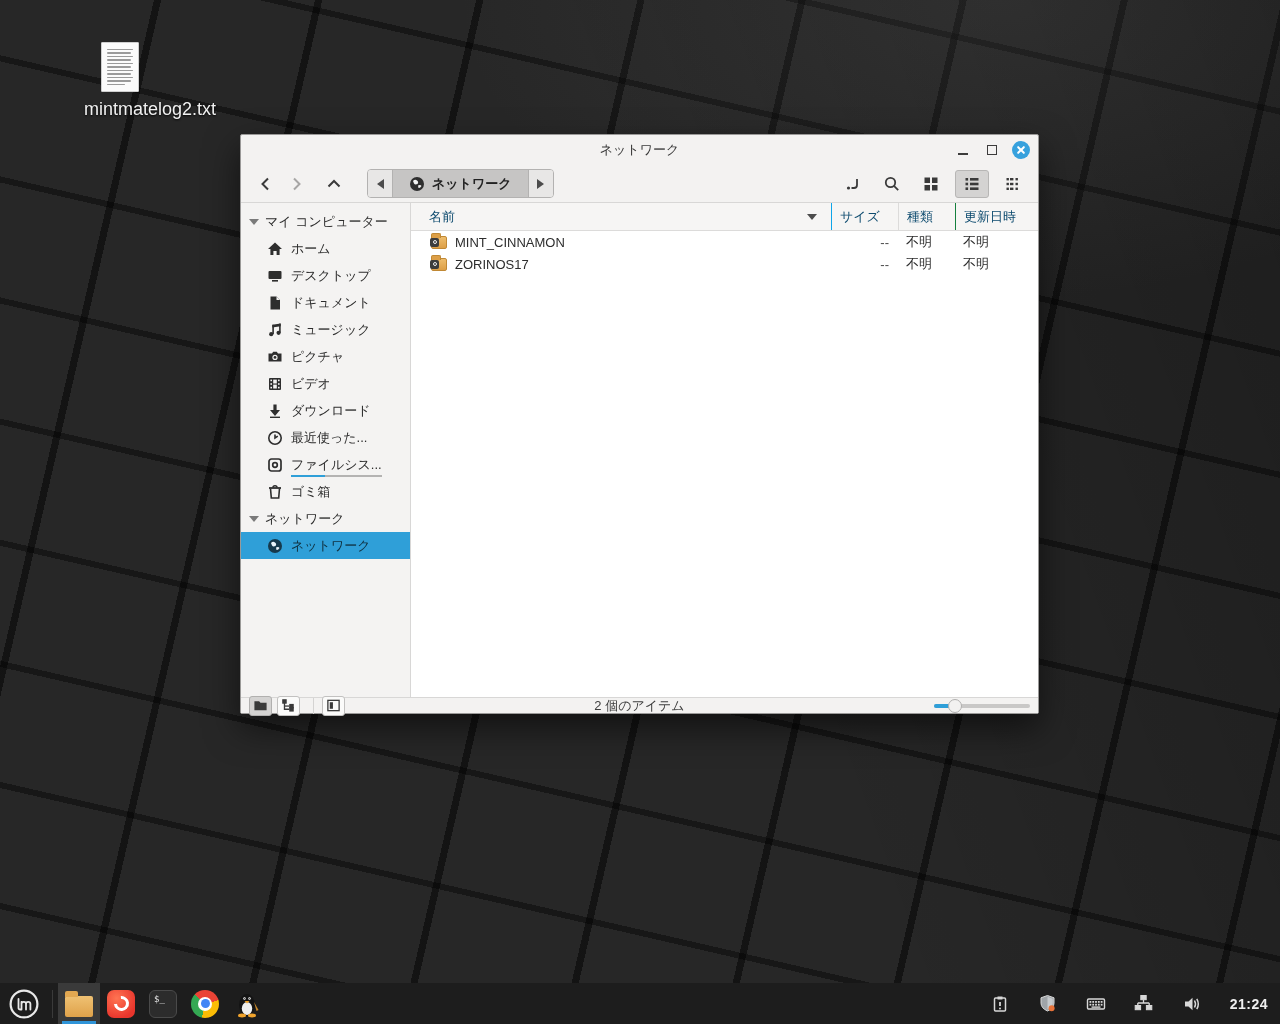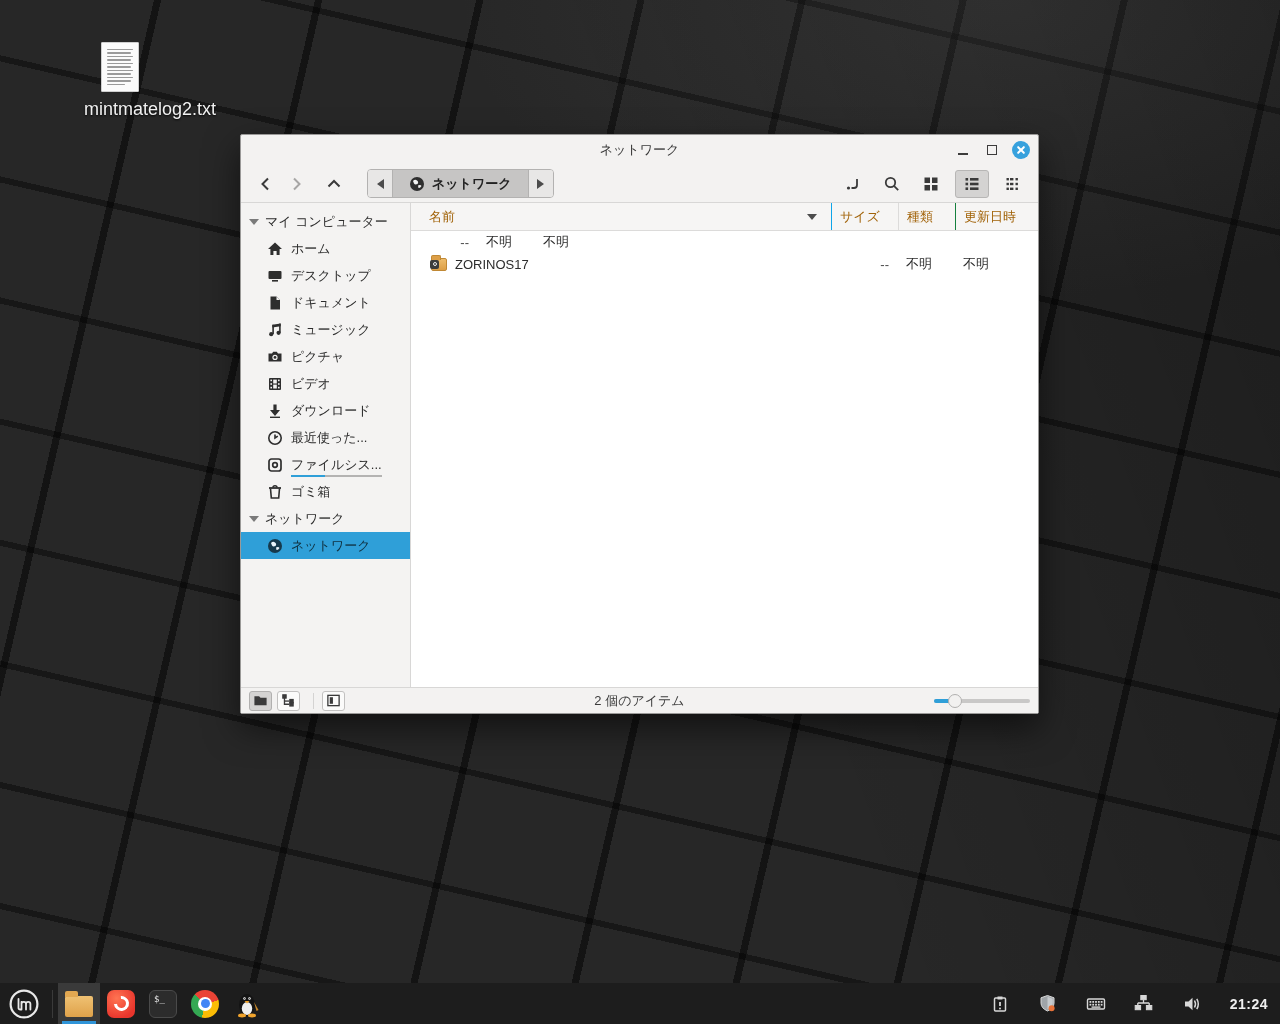--- a/index.html
+++ b/index.html
@@ -56,39 +56,39 @@
   .side-row { height:27px; display:flex; align-items:center; gap:8px; padding-left:26px; color:#2d2d2d; white-space:nowrap; }
   .side-row .sicon { width:16px; height:16px; flex:0 0 16px; color:#2e2e2e; }
   .side-head { padding-left:8px; font-weight:400; gap:6px; }
   .side-head .exp { width:0; height:0; border-left:5px solid transparent; border-right:5px solid transparent; border-top:6px solid #7a7a7a; }
   .side-row.selected { background:#2f9fd8; color:#10303f; }
   .fs-label { position:relative; }
   .fs-label .usage { position:absolute; left:0; right:0; bottom:-3px; height:2px; background:#b4b3b2; }
   .fs-label .usage i { display:block; height:2px; width:38%; background:#2f9fd8; }
 
   .listpane { flex:1; background:#fff; display:flex; flex-direction:column; min-width:0; }
-  .listhead { height:28px; display:flex; background:#f6f5f4; border-bottom:1px solid #dcdbda; color:#a16207; }
+  .listhead { height:28px; display:flex; background:#f6f5f4; border-bottom:1px solid #dcdbda; color:#0c4a6e; }
   .lh { display:flex; align-items:center; padding:0 8px; }
   .lh-name { flex:1; padding-left:18px; position:relative; }
   .lh-sort { position:absolute; right:14px; width:0; height:0; border-left:5px solid transparent; border-right:5px solid transparent; border-top:6px solid #4c4c4c; }
   .lh-size { width:67px; border-left:1px solid #0ea5e9; }
   .lh-type { width:57px; border-left:1px solid #dcdbda; }
   .lh-mod  { width:83px; border-left:1px solid #15803d; }
   .rows { flex:1; overflow:hidden; }
   .frow { height:22px; display:flex; align-items:center; }
   .fc-name { flex:1; display:flex; align-items:center; gap:8px; padding-left:20px; min-width:0; }
   .fc-size { width:67px; text-align:right; padding-right:9px; color:#4b4b4b; }
   .fc-type { width:57px; padding-left:8px; color:#2d2d2d; }
   .fc-mod  { width:83px; padding-left:8px; color:#2d2d2d; }
   .folder16 { position:relative; width:16px; height:13px; background:linear-gradient(#eebd6d,#dd9f46); border:1px solid #c08834; border-radius:2px; flex:0 0 16px; }
   .folder16:before { content:""; position:absolute; left:-1px; top:-4px; width:8px; height:4px; background:#dd9f46; border:1px solid #c08834; border-bottom:none; border-radius:2px 2px 0 0; }
   .folder16 .emblem { position:absolute; left:-2px; top:1px; width:9px; height:9px; background:#3c3c3c; border-radius:2px; display:flex; align-items:center; justify-content:center; }
   .folder16 .emblem i { width:4px; height:4px; border:1.2px solid #eee; border-radius:50%; }
 
-  .statusbar { height:26px; border-top:1px solid #d8d7d6; background:#f3f2f1; display:flex; align-items:center; padding:0 8px; position:relative; }
+  .statusbar { height:16px; border-top:1px solid #d8d7d6; background:#f3f2f1; display:flex; align-items:center; padding:0 8px; position:relative; }
   .sbtn { width:23px; height:20px; border:1px solid transparent; border-radius:3px; display:flex; align-items:center; justify-content:center; color:#3a3a3a; margin-right:5px; }
   .sbtn.pressed { background:#d4d3d2; border-color:#b1b0af; }
   .sbtn.outlined { border-color:#c2c1c0; background:#fbfbfa; }
   .sb-sep { width:1px; height:16px; background:#d4d3d2; margin:0 8px; }
   .sb-text { position:absolute; left:0; right:0; text-align:center; color:#3c3c3c; }
   .zoomer { margin-left:auto; width:96px; height:14px; position:relative; display:flex; align-items:center; }
   .zoomer .track { width:100%; height:4px; background:#c9c8c7; border-radius:2px; }
   .zoomer .fill { position:absolute; left:0; width:20%; height:4px; background:#2f9fd8; border-radius:2px; }
   .zoomer .knob { position:absolute; left:14px; width:14px; height:14px; background:#f2f1f0; border:1px solid #b1b0af; border-radius:50%; }
 
@@ -379,20 +379,28 @@
           <div class="lh lh-type">
               <span>種類</span>
             </div>
           <div class="lh lh-mod">
               <span>更新日時</span>
             </div>
         </div>
 
         <div class="rows">
           <div class="frow">
+            <div class="fc-name">
+              <span class="folder16">
+                  <span class="emblem">
+                    <i></i>
+                  </span>
+                </span>
+              <span>MINT_CINNAMON</span>
+            </div>
             <div class="fc-size">--</div>
             <div class="fc-type">不明</div>
             <div class="fc-mod">不明</div>
           </div>
           <div class="frow">
             <div class="fc-name">
               <span class="folder16">
                   <span class="emblem">
                     <i></i>
                   </span>

